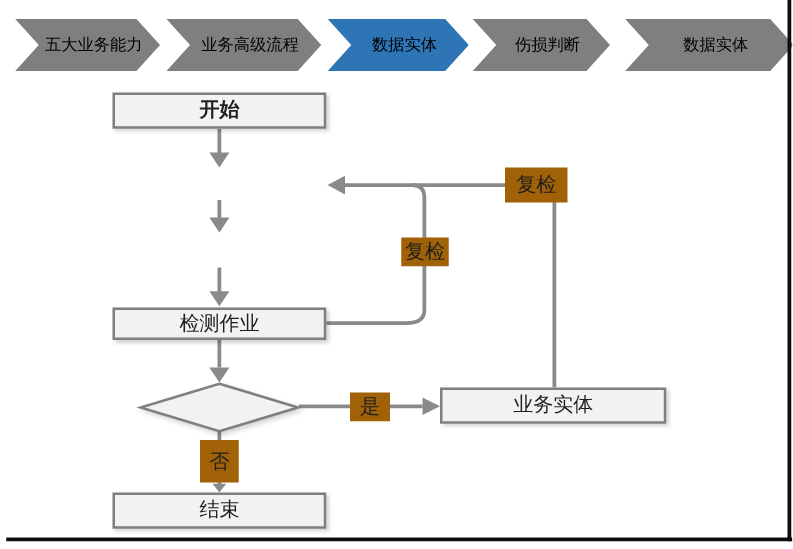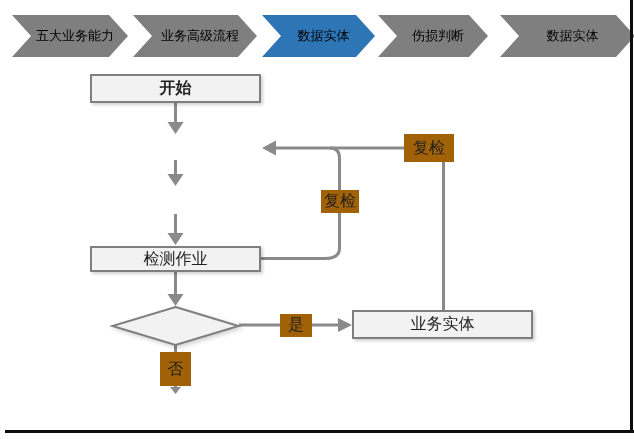--- a/index.html
+++ b/index.html
@@ -86,20 +86,21 @@
       <polygon points="338,318 338,332 352,325"></polygon>
       <polygon points="276,140.5 276,155.5 262,148"></polygon>
     </g>
 
     <polygon points="175.5,307 238.5,326 175.5,345 112.5,326" fill="#F2F2F2" stroke="#7F7F7F" stroke-width="2" style="filter:drop-shadow(2px 2px 2px rgba(0,0,0,0.18));"></polygon>
   </svg>
 
   <div class="node" style="left:90px; top:74px;  width:171px; height:29px;font-weight:bold;">开始</div>
   <div class="node" style="left:90px; top:246px; width:171px; height:26px;">检测作业</div>
   <div class="node" style="left:352px; top:310px; width:181px; height:29px;">业务实体</div>
+  <div class="node" style="left:90px; top:394px; width:171px; height:29px;">结束</div>
 
   <div class="elabel" style="left:321px; top:190px; width:38px; height:23px;">复检</div>
   <div class="elabel" style="left:404px; top:134px; width:50px; height:28px;">复检</div>
   <div class="elabel" style="left:280px; top:314px; width:32px; height:23px;">是</div>
   <div class="elabel" style="left:160px; top:352px; width:31px; height:34px;">否</div>
 
   <div class="frame" style="left:5px; top:430px; width:629px; height:3px;"></div>
   <div class="frame" style="left:630px; top:0px; width:3px; height:433px;"></div>
 
 </div>

